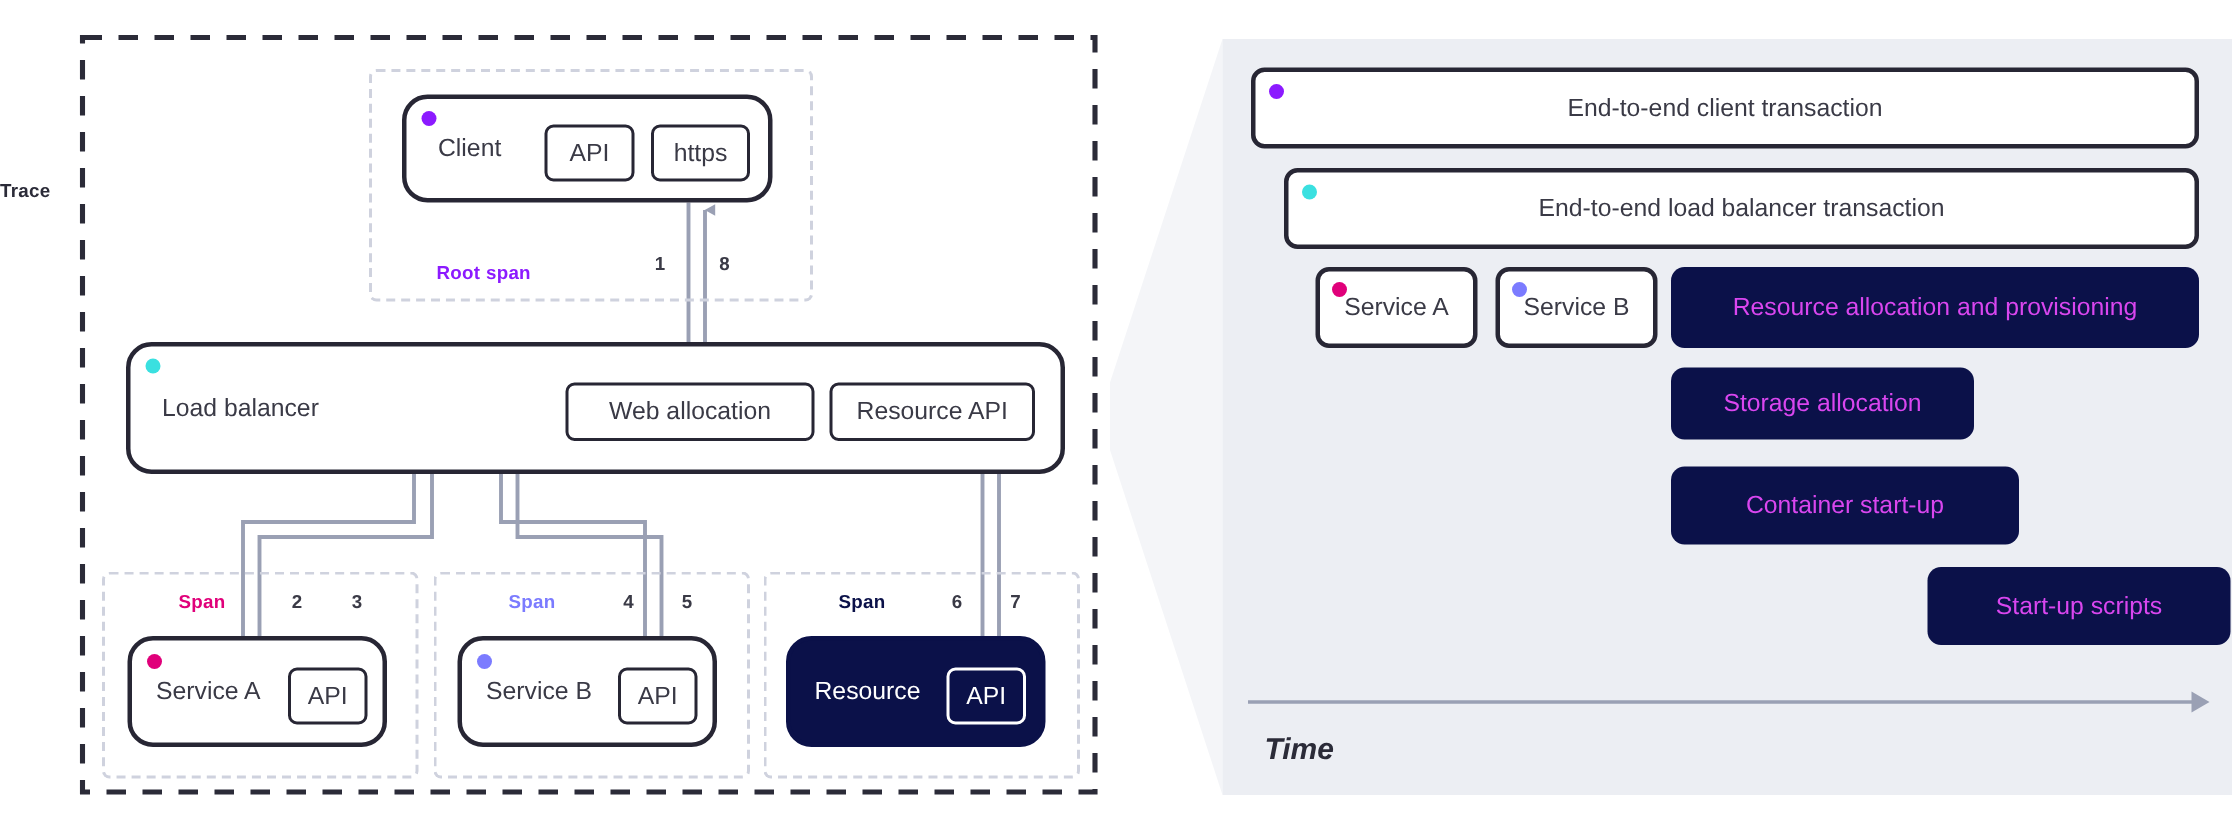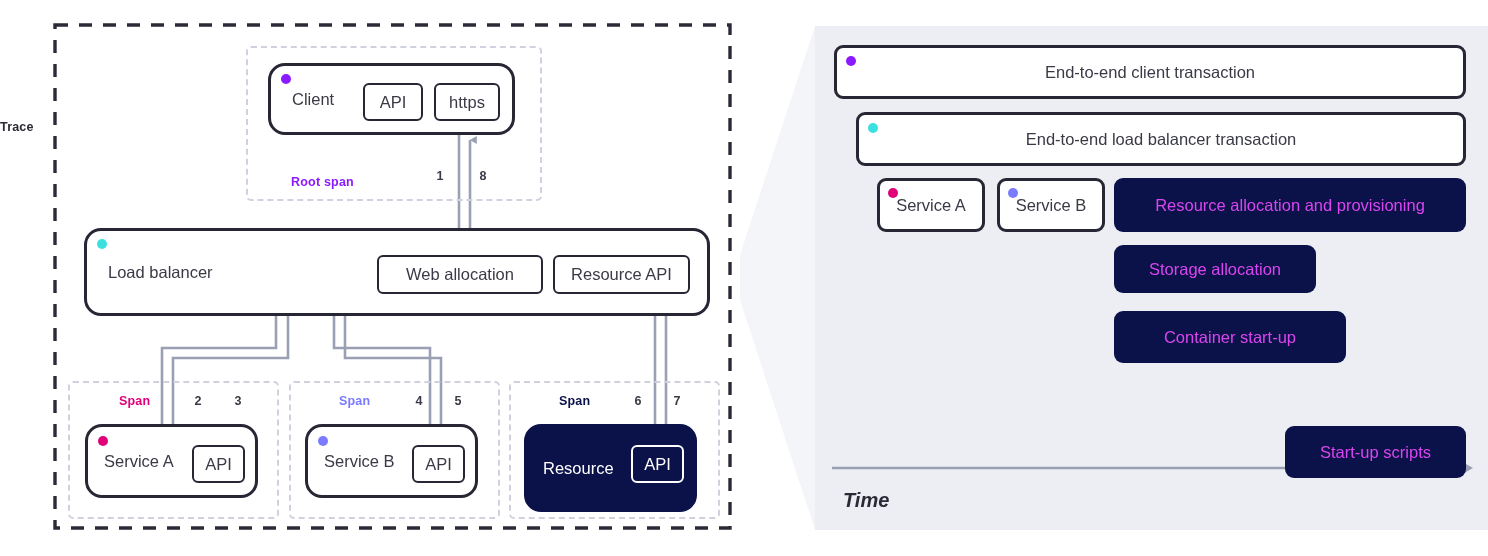--- a/index.html
+++ b/index.html
@@ -146,21 +146,21 @@
   <div class="node" style="left:305px;top:424px;width:173px;height:74px;padding-left:16px;">
     <span class="dot" style="left:10px;top:9px;background:#7b7bff;"></span>
     <span class="title">Service B</span>
     <span class="chip" style="position:absolute;left:104px;top:18px;width:53px;height:38px;">API</span>
   </div>
 
   <div class="dashbox" style="left:509px;top:381px;width:211px;height:138px;"></div>
   <div class="dashlabel" style="left:524px;top:394px;color:#0b1149;">Span</div>
   <div class="hopnum" style="left:631px;top:394px;">6</div>
   <div class="hopnum" style="left:670px;top:394px;">7</div>
-  <div class="node dark" style="left:524px;top:424px;width:173px;height:88px;padding-left:16px;">
+  <div class="node dark" style="left:524px;top:424px;width:173px;height:74px;padding-left:16px;">
     <span class="title">Resource</span>
     <span class="chip" style="position:absolute;left:104px;top:18px;width:53px;height:38px;">API</span>
   </div>
 
   <svg id="panel-svg" viewBox="0 0 763 556" xmlns="http://www.w3.org/2000/svg">
 
     <path d="M90,26 L15,255 L15,300 L90,530 Z" fill="#f4f5f8"></path>
     <rect x="90" y="26" width="673" height="504" fill="#eceef3"></rect>
 
     <g>
@@ -194,19 +194,19 @@
   </div>
 
   <div class="tl-bar dark" style="left:1114px;top:245px;width:202px;height:48px;">
     <span>Storage allocation</span>
   </div>
 
   <div class="tl-bar dark" style="left:1114px;top:311px;width:232px;height:52px;">
     <span>Container start-up</span>
   </div>
 
-  <div class="tl-bar dark" style="left:1285px;top:378px;width:181px;height:52px;margin-top:48px;">
+  <div class="tl-bar dark" style="left:1285px;top:378px;width:202px;height:52px;">
     <span>Start-up scripts</span>
   </div>
 
   <div class="time-label" style="left:843px;top:489px;">Time</div>
 
 </div>
 
 </body></html>

